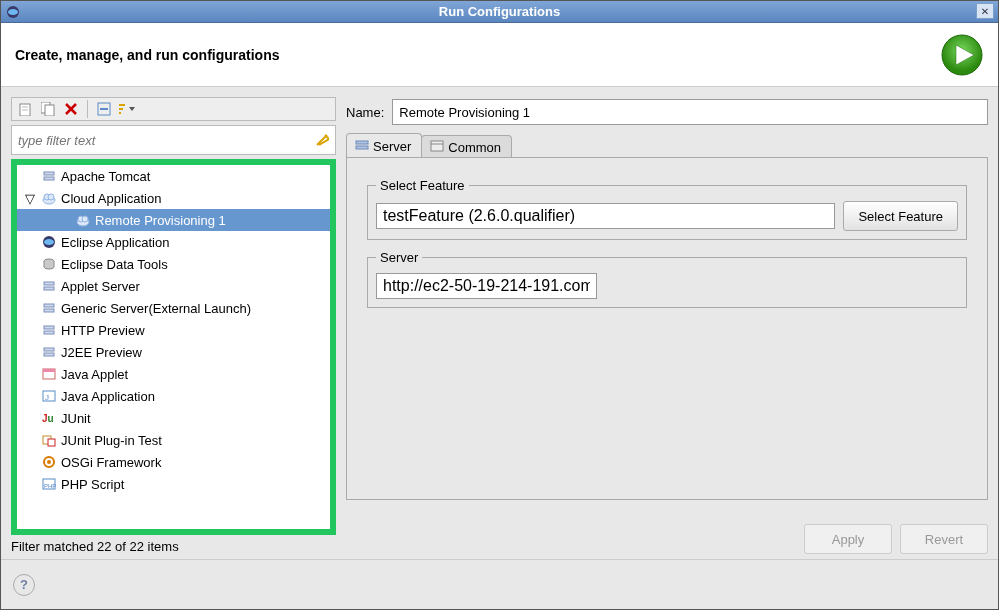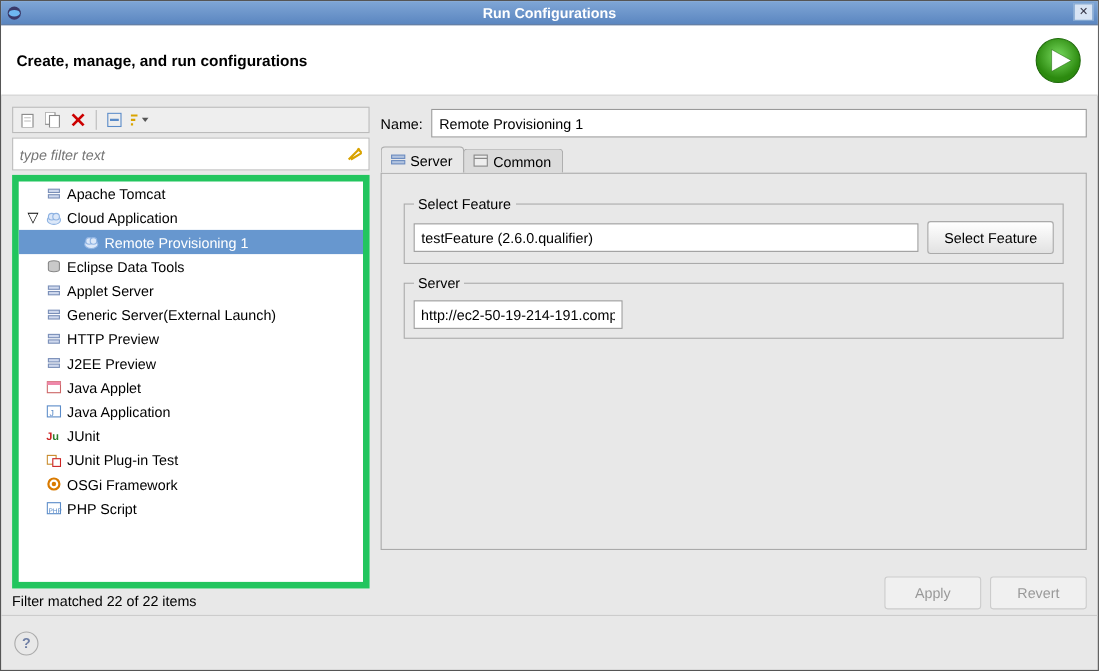--- a/index.html
+++ b/index.html
@@ -195,21 +195,21 @@
     margin: 0;
   }
   legend { font-size: 13px; padding: 0 4px; }
   .feature-row { display:flex; gap:8px; align-items:center; }
   .feature-row input, .server-input {
     flex: 1;
     height: 26px;
     border: 1px solid #999;
     background: #fff;
     padding: 0 6px;
-    font-size: 13px;
+    font-size: 16px;
   }
   .btn {
     height: 30px;
     border: 1px solid #aaa;
     background: linear-gradient(to bottom, #fff, #e2e2e2);
     border-radius: 3px;
     padding: 0 14px;
     font-size: 13px;
     cursor: pointer;
     display: inline-flex; align-items:center; justify-content:center;
@@ -346,20 +346,30 @@
                 <circle cx="5" cy="6" r="3" fill="#dce8f9" stroke="#8fb3e2"></circle>
                 <circle cx="9" cy="6" r="3" fill="#dce8f9" stroke="#8fb3e2"></circle>
               </svg>
             </span>
             <span>Remote Provisioning 1</span>
           </div>
           <div class="tree-item">
             <span class="twisty"></span>
             <span class="node-icon">
               <svg width="14" height="14">
+                <circle cx="7" cy="7" r="6" fill="#3a3a6a"></circle>
+                <ellipse cx="7" cy="7" rx="5" ry="3" fill="#6eb7f0"></ellipse>
+              </svg>
+            </span>
+            <span>Eclipse Application</span>
+          </div>
+          <div class="tree-item">
+            <span class="twisty"></span>
+            <span class="node-icon">
+              <svg width="14" height="14">
                 <ellipse cx="7" cy="4" rx="5" ry="2" fill="#c9c9c9" stroke="#888"></ellipse>
                 <path d="M2 4 v6 a5 2 0 0 0 10 0 v-6" fill="#c9c9c9" stroke="#888"></path>
               </svg>
             </span>
             <span>Eclipse Data Tools</span>
           </div>
           <div class="tree-item">
             <span class="twisty"></span>
             <span class="node-icon">
               <svg width="14" height="14">

